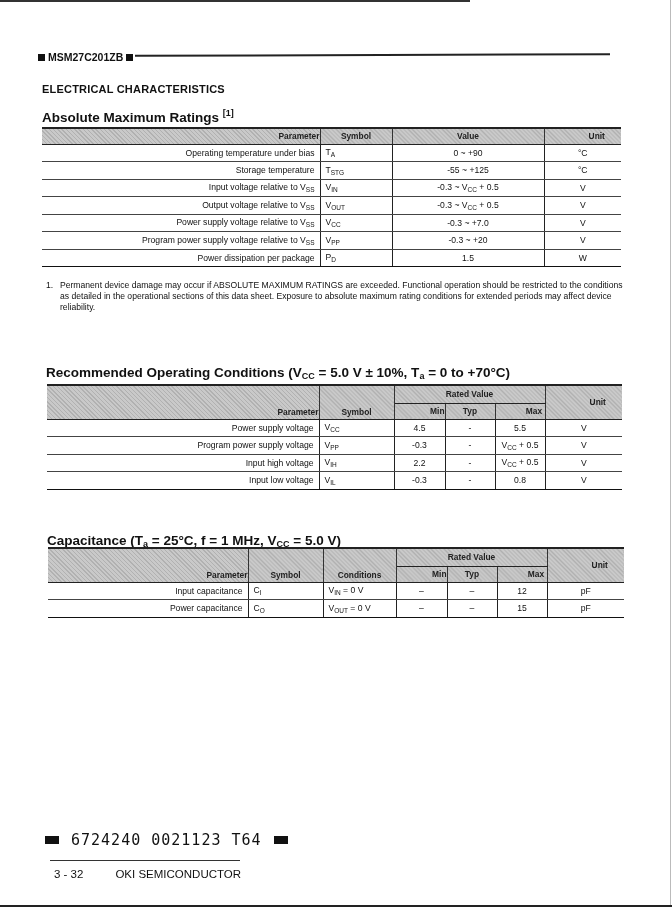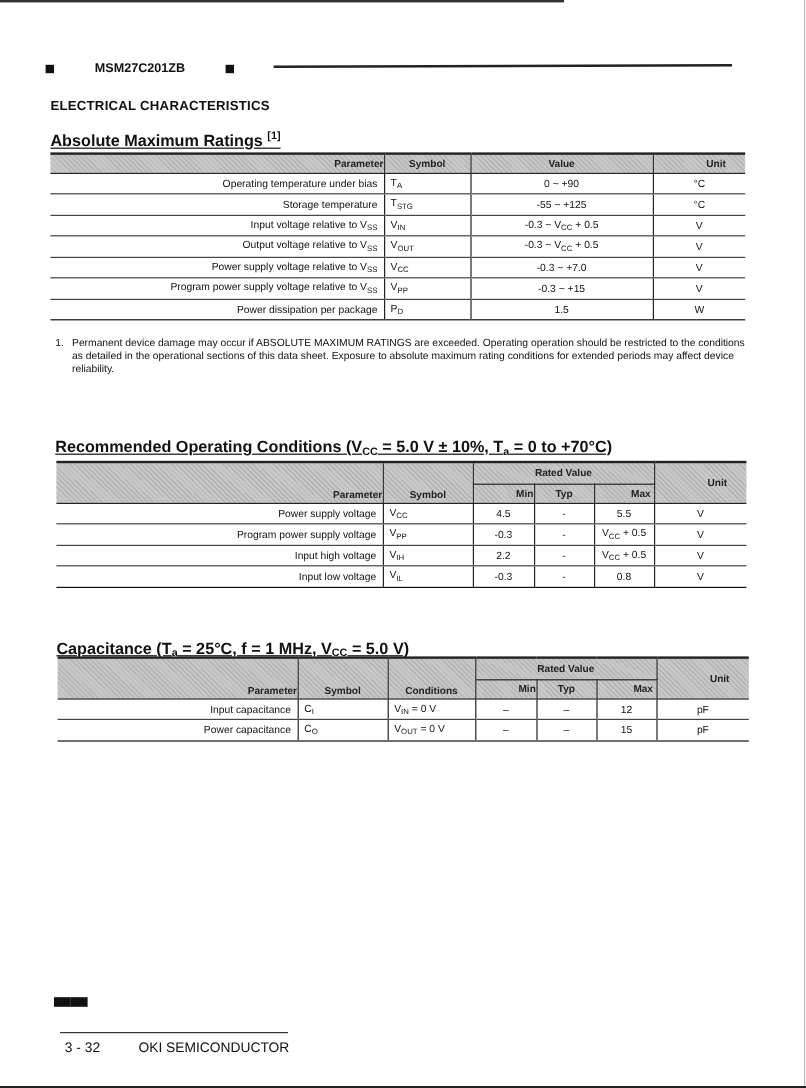--- a/index.html
+++ b/index.html
@@ -4,27 +4,27 @@
 <style>
   html, body { margin:0; padding:0; }
   body {
     width:672px; height:907px; background:#fff; position:relative; overflow:hidden;
     font-family:"Liberation Sans", sans-serif; color:#111;
   }
   .topedge { position:absolute; left:0; top:0; width:470px; height:2px; background:#333; }
   .rightedge { position:absolute; right:1px; top:0; width:1px; height:907px; background:#bbb; }
   .botedge { position:absolute; left:0; bottom:0; width:672px; height:2px; background:#222; }
 
-  .runhead { position:absolute; left:38px; top:50px; width:572px; height:14px; display:flex; align-items:center; font-size:10.5px; font-weight:bold;gap:31px; }
+  .runhead { position:absolute; left:38px; top:50px; width:572px; height:14px; display:flex; align-items:center; font-size:10.5px; font-weight:bold; }
   .sq { display:inline-block; width:7px; height:7px; background:#111; }
   .runhead .title { margin:0 3px; }
   .runhead .rule { flex:1; height:1.5px; background:#222; margin-left:2px; transform:translateY(-2px) rotate(-0.2deg); }
 
   h1 { position:absolute; left:42px; top:83px; margin:0; font-size:11px; font-weight:bold; letter-spacing:0.2px; }
-  h2 { position:absolute; margin:0; font-size:13.5px; font-weight:bold;text-decoration:underline; }
+  h2 { position:absolute; margin:0; font-size:13.5px; font-weight:bold; }
   h2 sup { font-size:9px; }
   h2 sub { font-size:9px; }
   .h2a { left:42px; top:108px; font-weight:normal; font-weight:600; }
   .h2b { left:46px; top:365px; }
   .h2c { left:47px; top:533px; }
 
   table { position:absolute; border-collapse:collapse; font-size:8.6px; font-family:"Liberation Sans", sans-serif; }
   th {
     font-weight:bold; font-size:8.4px; color:#222;
     background-color:#c9c9c9;
@@ -116,35 +116,35 @@
       </tr>
       <tr>
         <td>Power supply voltage relative to V<sub>SS</sub></td>
         <td>V<sub>CC</sub></td>
         <td class="c">-0.3 ~ +7.0</td>
         <td class="c">V</td>
       </tr>
       <tr>
         <td>Program power supply voltage relative to V<sub>SS</sub></td>
         <td>V<sub>PP</sub></td>
-        <td class="c">-0.3 ~ +15</td>
+        <td class="c">-0.3 ~ +20</td>
         <td class="c">V</td>
       </tr>
       <tr>
         <td>Power dissipation per package</td>
         <td>P<sub>D</sub></td>
         <td class="c">1.5</td>
         <td class="c">W</td>
       </tr>
     </tbody>
 </table>
 
 <div class="note">
   <span class="num">1.</span>
-  <span>Permanent device damage may occur if ABSOLUTE MAXIMUM RATINGS are exceeded. Operating operation should be restricted to the conditions as detailed in the operational sections of this data sheet. Exposure to absolute maximum rating conditions for extended periods may affect device reliability.</span>
+  <span>Permanent device damage may occur if ABSOLUTE MAXIMUM RATINGS are exceeded. Functional operation should be restricted to the conditions as detailed in the operational sections of this data sheet. Exposure to absolute maximum rating conditions for extended periods may affect device reliability.</span>
 </div>
 
 <h2 class="h2b">
   Recommended Operating Conditions (V<sub>CC</sub> = 5.0 V ± 10%, T<sub>a</sub> = 0 to +70°C)
 </h2>
 
 <table id="tbl2">
   <colgroup>
       <col style="width:272px">
       <col style="width:75px">
@@ -247,19 +247,20 @@
         <td class="c">–</td>
         <td class="c">–</td>
         <td class="c">15</td>
         <td class="c">pF</td>
       </tr>
     </tbody>
 </table>
 
 <div class="barcode">
   <span class="blk"></span>
+  <span class="txt">6724240 0021123 T64</span>
   <span class="blk"></span>
 </div>
 <div class="footrule"></div>
 <div class="footer">
   <span>3 - 32</span>
   <span>OKI SEMICONDUCTOR</span>
 </div>
 
 </body></html>

